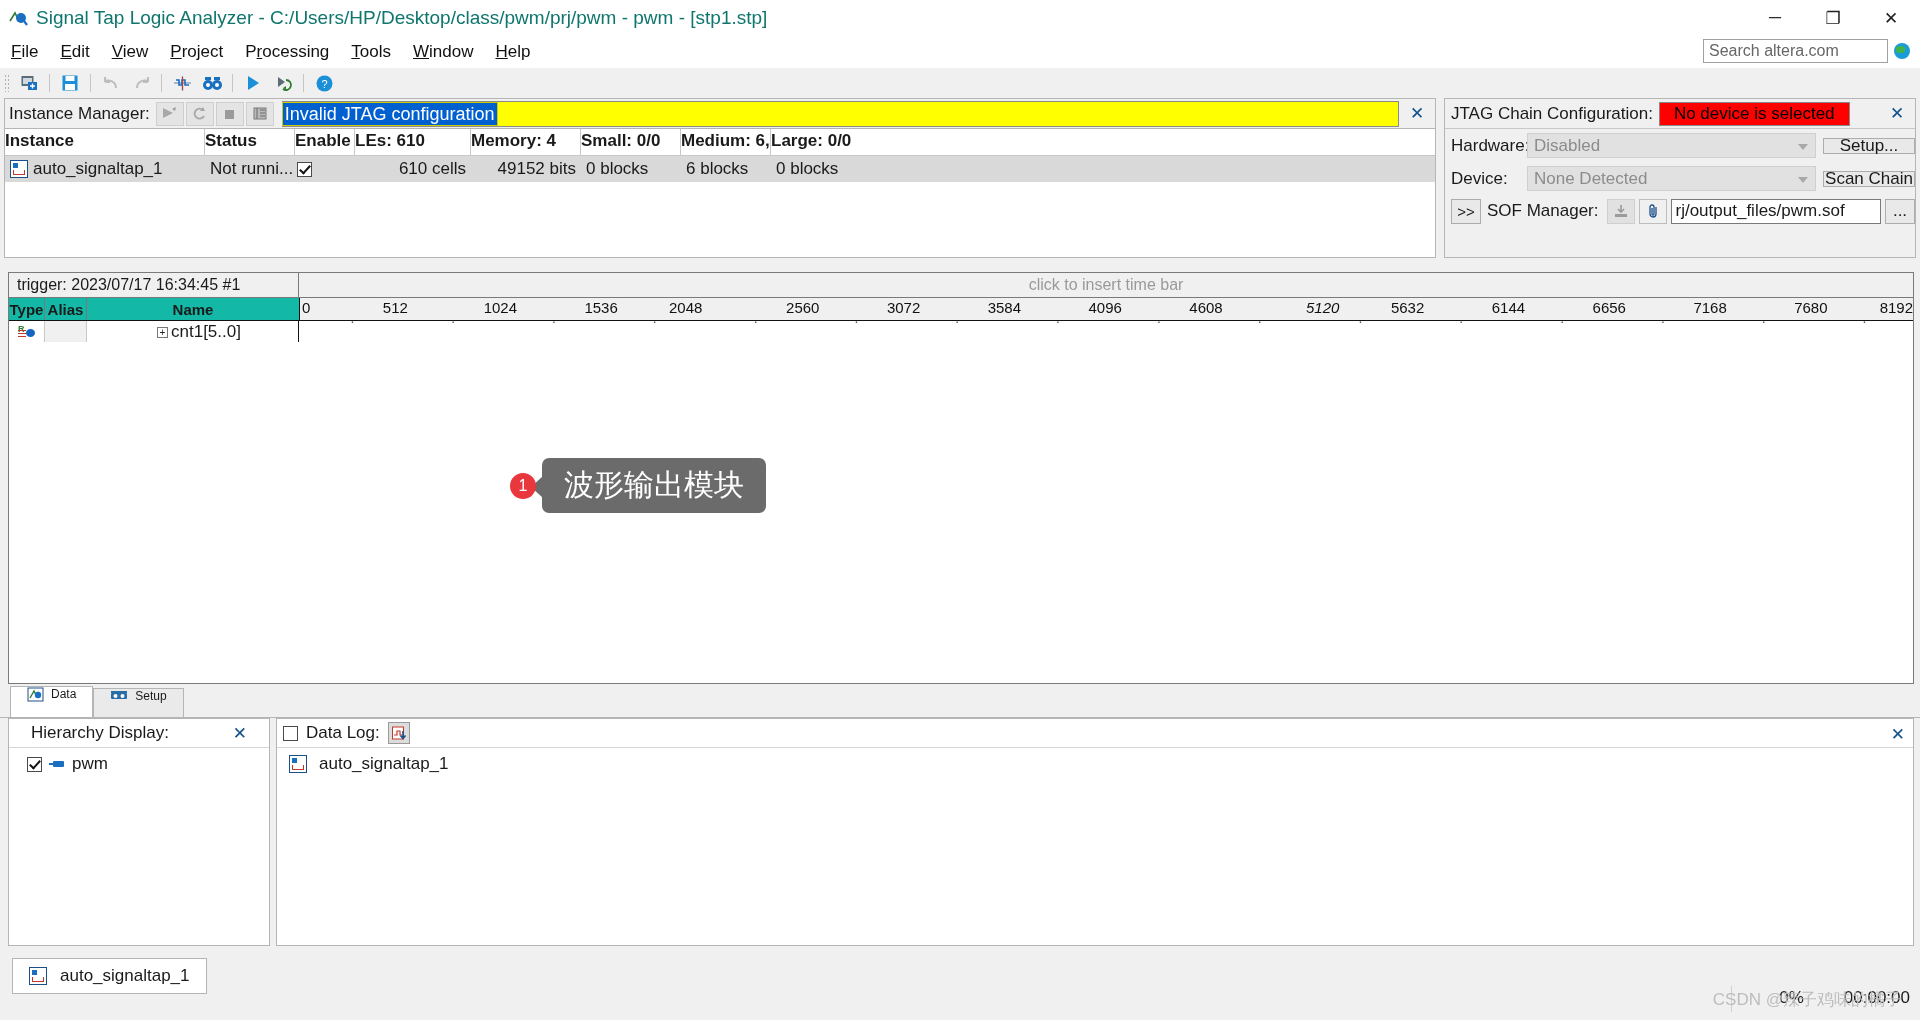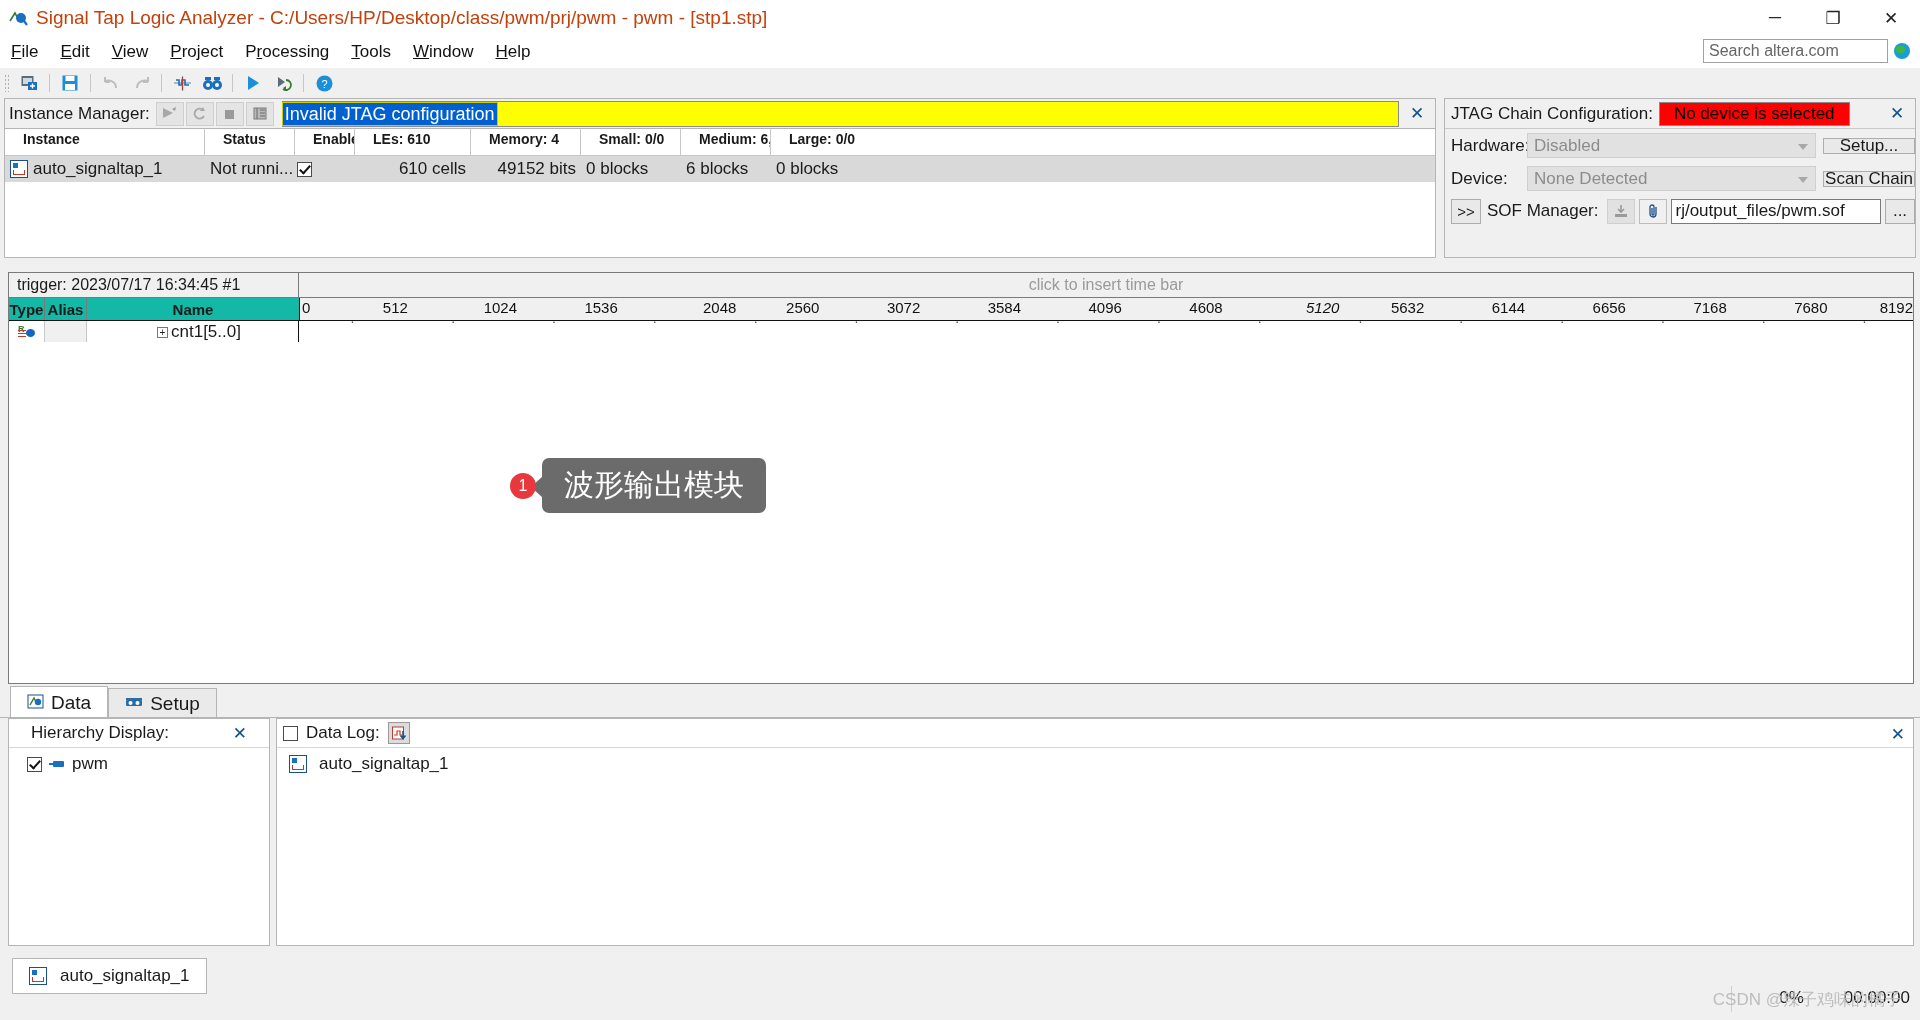--- a/index.html
+++ b/index.html
@@ -12,21 +12,21 @@
     color: #1a1a1a;
   }
   .app { position: relative; width: 1920px; height: 1020px; background: #f0f0f0; }
 
   
   .titlebar {
     position: absolute; top: 0; left: 0; width: 1920px; height: 36px;
     background: #ffffff; display: flex; align-items: center;
   }
   .titlebar .tb-icon { margin-left: 8px; margin-right: 8px; width: 20px; height: 20px; position: relative; }
-  .title-text { font-size: 19px; color: #c2410c; white-space: nowrap; }
+  .title-text { font-size: 19px; color: #0f766e; white-space: nowrap; }
   .win-btns { position: absolute; right: 0; top: 0; height: 36px; display: flex; }
   .win-btn { width: 58px; height: 36px; display: flex; align-items: center; justify-content: center; font-size: 17px; color: #222; }
 
   
   .menubar {
     position: absolute; top: 36px; left: 0; width: 1920px; height: 32px;
     background: #ffffff; display: flex; align-items: center;
   }
   .menu-item { padding: 2px 11px; font-size: 17px; color: #111; white-space: nowrap; }
   .menu-item u { text-decoration: underline; }
@@ -63,21 +63,21 @@
   .im-btn { width: 28px; height: 24px; background: #e4e4e4; border: 1px solid #cfcfcf; margin-right: 2px;
             display:flex; align-items:center; justify-content:center; box-sizing: border-box; }
   .status-field {
     flex: 1; height: 26px; background: #ffff00; border: 1px solid #8a8a8a; margin-left: 6px; margin-right: 0;
     display: flex; align-items: center; box-sizing: border-box;
   }
   .status-sel { background: #0060d0; color: #ffffff; font-size: 18px; padding: 0 2px; line-height: 22px; outline: 1px solid #cccc00;}
   .panel-x { width: 36px; text-align: center; color: #13538c; font-size: 17px; }
 
   .grid-head { height: 26px; display: flex; border-bottom: 1px solid #c8c8c8; background: #fff; font-weight: bold; }
-  .gh { font-size: 14px; font-weight: bold; padding: 2px 18px; border-right: 1px solid #c8c8c8; box-sizing: border-box;
+  .gh { font-size: 17px; font-weight: bold; padding: 2px 0; border-right: 1px solid #c8c8c8; box-sizing: border-box;
         overflow: hidden; white-space: nowrap; }
   .grid-row { height: 26px; display: flex; background: #d9d9d9; align-items: center; }
   .gc { font-size: 17px; padding: 2px 5px; box-sizing: border-box; overflow: hidden; white-space: nowrap;
         display:flex; align-items:center; height: 26px; }
   .chk { width: 15px; height: 15px; border: 1px solid #4a4a4a; background: #fff; display:inline-block;
          position: relative; box-sizing: border-box; }
   .chk.on:after { content: ''; position: absolute; left: 4px; top: 0px; width: 4px; height: 9px;
                   border: solid #111; border-width: 0 2px 2px 0; transform: rotate(42deg); }
   .stp-icon { width:16px; height:16px; margin-right:5px; border:1px solid #1b4f8a; background:#fff; position:relative; flex:none; }
   .stp-icon:before { content:''; position:absolute; left:2px; top:2px; width:5px; height:5px; background:#1b6fc0; }
@@ -144,21 +144,21 @@
   .anno { position: absolute; left: 510px; top: 458px; display: flex; align-items: center; }
   .anno-num { width: 26px; height: 26px; border-radius: 50%; background: #e8373d; color: #fff;
               font-size: 16px; display: flex; align-items: center; justify-content: center; z-index: 2; }
   .anno-box { background: #6b6b6b; color: #fff; font-size: 30px; padding: 10px 22px 12px 22px;
               border-radius: 7px; margin-left: 6px; position: relative; line-height: 1.1; }
   .anno-box:before { content: ''; position: absolute; left: -11px; top: 18px;
               border-top: 11px solid transparent; border-bottom: 11px solid transparent; border-right: 12px solid #6b6b6b; }
 
   
   .tabs { position: absolute; left: 10px; top: 686px; display: flex; align-items: flex-end; height: 32px; }
-  .tab { height: 30px; padding: 0 16px; display: flex; align-items: center; gap: 7px; font-size: 19px;
+  .tab { height: 30px; padding: 0 16px; display: flex; gap: 7px; font-size: 12px;
          border: 1px solid #b5b5b5; border-bottom: none; box-sizing: border-box; background: #eaeaea; }
   .tab.active { background: #ffffff; height: 32px; }
   .tabline { position: absolute; left: 0; top: 717px; width: 1920px; height: 1px; background: #b5b5b5; }
 
   
   .hier-panel { position: absolute; left: 8px; top: 718px; width: 262px; height: 228px;
                 background: #fff; border: 1px solid #b5b5b5; box-sizing: border-box; }
   .hier-head { height: 28px; display: flex; align-items: center; justify-content: space-between;
                padding: 0 22px; font-size: 17px; background: #fff; border-bottom: 1px solid #d6d6d6; }
   .hier-row { display: flex; align-items: center; padding: 6px 0 0 18px; font-size: 17px; gap: 7px; }
@@ -401,21 +401,21 @@
       <div class="wc" style="width:212px;border-right:none">Name</div>
       <div class="ruler" id="ruler">
           <span class="tick" style="left: 2px;">0</span>
           <span class="tickdot" style="left: 50.4062px;">.</span>
           <span class="tick" style="left: 82.8125px;">512</span>
           <span class="tickdot" style="left: 151.219px;">.</span>
           <span class="tick" style="left: 183.625px;">1024</span>
           <span class="tickdot" style="left: 252.031px;">.</span>
           <span class="tick" style="left: 284.438px;">1536</span>
           <span class="tickdot" style="left: 352.844px;">.</span>
-          <span class="tick" style="left: 403px;">2048</span>
+          <span class="tick" style="left: 369px;">2048</span>
           <span class="tickdot" style="left: 453.656px;">.</span>
           <span class="tick" style="left: 486.062px;">2560</span>
           <span class="tickdot" style="left: 554.469px;">.</span>
           <span class="tick" style="left: 586.875px;">3072</span>
           <span class="tickdot" style="left: 655.281px;">.</span>
           <span class="tick" style="left: 687.688px;">3584</span>
           <span class="tickdot" style="left: 756.094px;">.</span>
           <span class="tick" style="left: 788.5px;">4096</span>
           <span class="tickdot" style="left: 856.906px;">.</span>
           <span class="tick" style="left: 889.312px;">4608</span>

